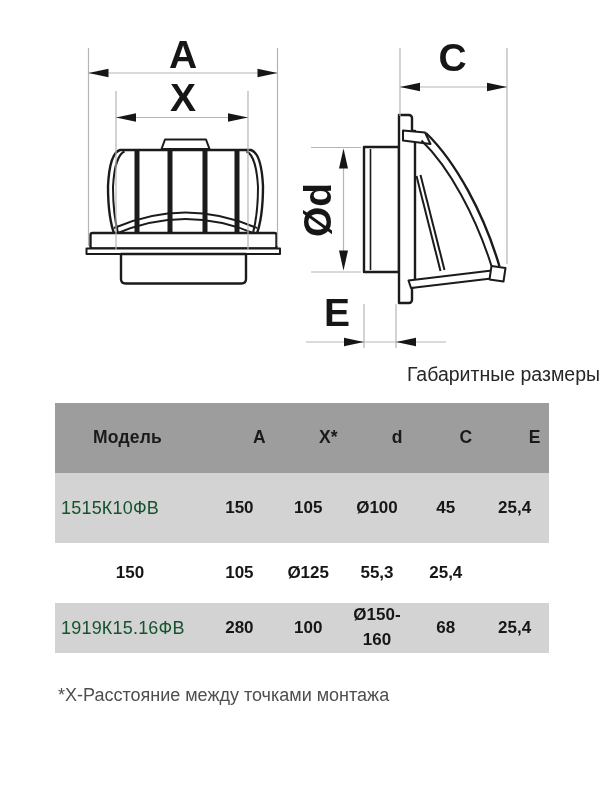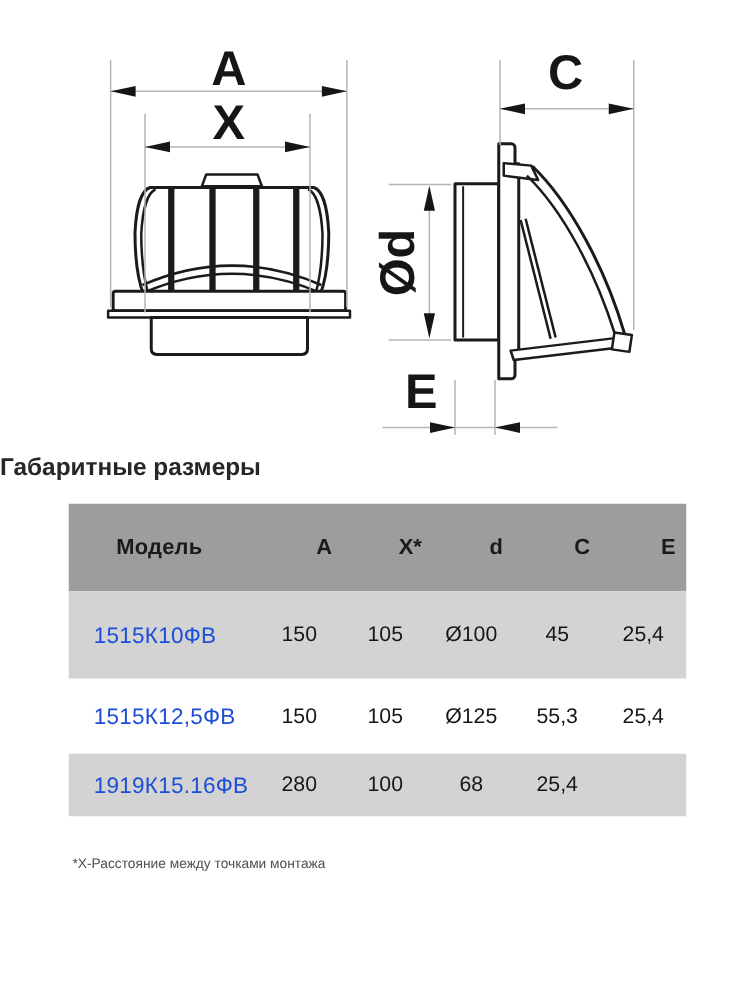--- a/index.html
+++ b/index.html
@@ -7,39 +7,39 @@
         font-family:"Liberation Sans",sans-serif;}
   
   #drawings{position:absolute;left:0;top:0;width:600px;height:360px;}
   .outline{fill:none;stroke:#1b1b1b;stroke-width:2.4;stroke-linejoin:round;}
   .outline-thin{fill:none;stroke:#1b1b1b;stroke-width:2;stroke-linejoin:round;}
   .whitefill{fill:#ffffff;}
   .dimline{stroke:#b5b5b5;stroke-width:1.2;fill:none;}
   .arrow{fill:#161616;stroke:none;}
   .dimtext{font-family:"Liberation Sans",sans-serif;font-weight:bold;font-size:39px;fill:#161616;}
   
-  .section-title{position:absolute;left:0;top:363px;width:600px;text-align:left;
-                 font-size:19.5px;font-weight:bold;color:#272727;}
+  .section-title{position:absolute;left:0;top:363px;width:600px;text-align:right;
+                 font-size:19.5px;font-weight:normal;color:#272727;}
   
   .dim-table{position:absolute;left:55px;top:403px;width:494px;}
   .t-header{height:70px;background:#9d9d9d;gap:40px;}
   .t-r1{height:70px;background:#d3d3d3;}
   .t-r2{height:60px;background:#ffffff;}
   .t-r3{height:50px;background:#d3d3d3;}
   .t-header,.t-r1,.t-r2,.t-r3{display:grid;grid-template-columns:150px repeat(5,1fr);align-items:center;}
   .cell{display:flex;align-items:center;justify-content:center;text-align:center;
-        font-size:17px;font-weight:normal;color:#161616;line-height:1.45;}
-  .cell-model{justify-content:flex-start;padding-left:20px;font-weight:normal;
-              font-size:18px;color:#1d4ed8;letter-spacing:.2px;}
+        font-size:17px;font-weight:bold;color:#161616;line-height:1.45;}
+  .cell-model{justify-content:flex-start;padding-left:6px;font-weight:normal;
+              font-size:18px;color:#14532d;letter-spacing:.2px;}
   .t-header .cell{font-size:17.5px;color:#1a1a1a;font-weight:bold;}
   .t-header .cell-model{justify-content:flex-start;padding-left:38px;font-weight:bold;
               font-size:17.5px;color:#1a1a1a;letter-spacing:.2px;}
   .cell-wrap{white-space:normal;max-width:68px;}
   
-  .footnote{position:absolute;left:58px;top:685px;font-size:11px;color:#4f4f4f;}
+  .footnote{position:absolute;left:58px;top:685px;font-size:18px;color:#4f4f4f;}
 </style>
 </head>
 <body>
 
 <div id="page">
 
   <svg id="drawings" viewBox="0 0 600 360" xmlns="http://www.w3.org/2000/svg">
 
     <g>
 
@@ -149,32 +149,34 @@
     <div class="t-r1">
       <div class="cell cell-model">1515К10ФВ</div>
       <div class="cell">150</div>
       <div class="cell">105</div>
       <div class="cell">Ø100</div>
       <div class="cell">45</div>
       <div class="cell">25,4</div>
     </div>
 
     <div class="t-r2">
-      <div class="cell cell-model">1515К12,5ФВ</div>
       <div class="cell">150</div>
       <div class="cell">105</div>
       <div class="cell">Ø125</div>
       <div class="cell">55,3</div>
       <div class="cell">25,4</div>
     </div>
 
     <div class="t-r3">
       <div class="cell cell-model">1919К15.16ФВ</div>
       <div class="cell">280</div>
       <div class="cell">100</div>
+      <div class="cell">
+          <span class="cell-wrap">Ø150-160</span>
+        </div>
       <div class="cell">68</div>
       <div class="cell">25,4</div>
     </div>
   </div>
 
   <div class="footnote">*Х-Расстояние между точками монтажа</div>
 
 </div>
 
 </body></html>

